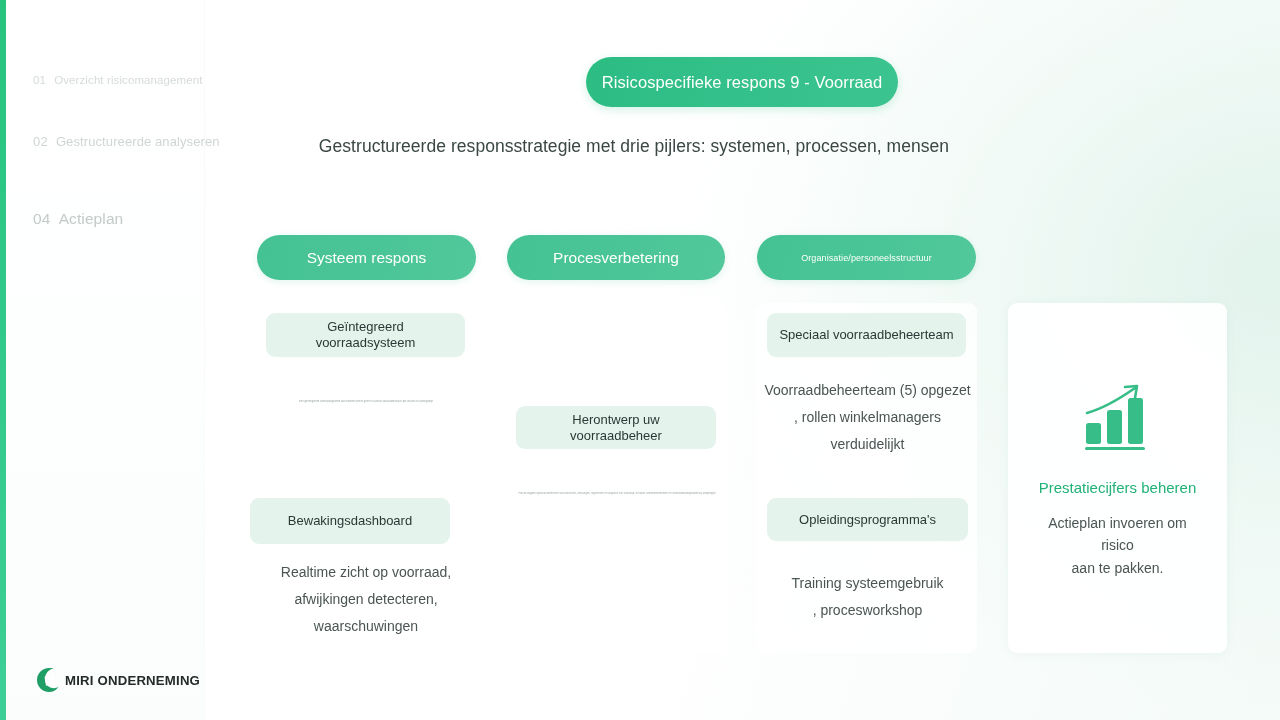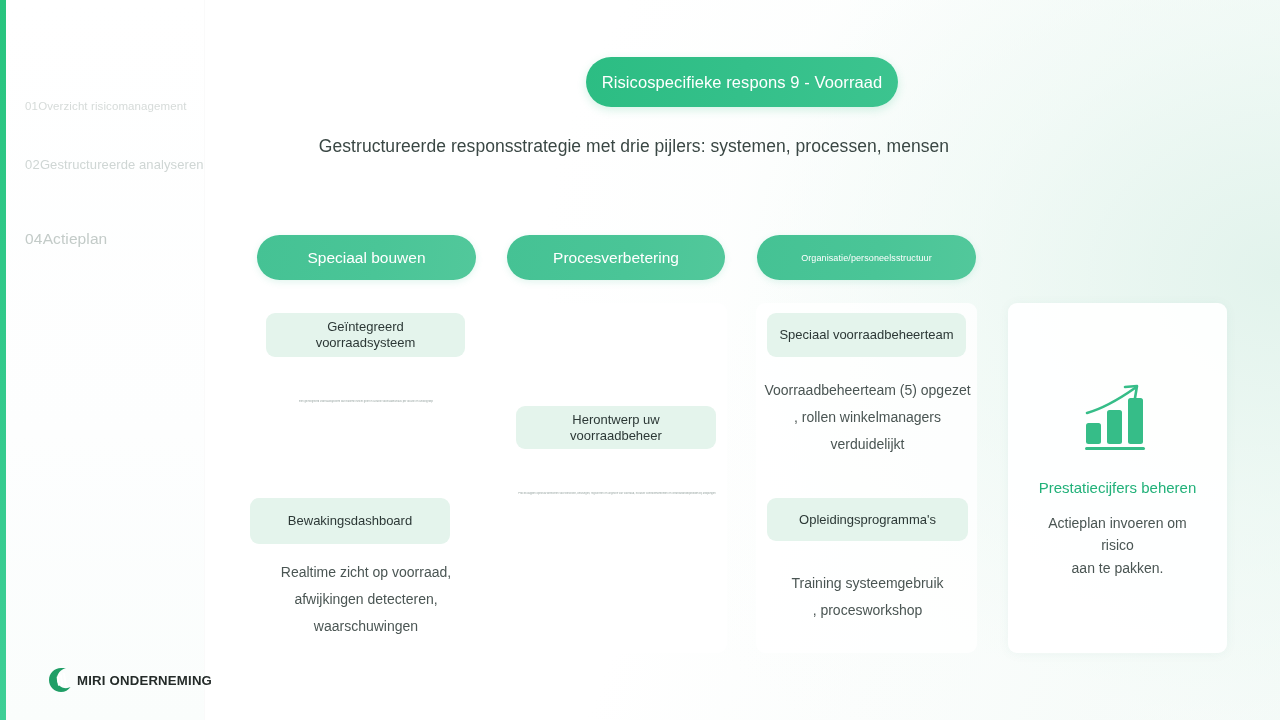--- a/index.html
+++ b/index.html
@@ -43,22 +43,23 @@
     background: linear-gradient(180deg, #ffffff 0%, #fdfefe 60%, #fafdfc 100%);
     box-shadow: 1px 0 0 rgba(0,0,0,0.018);
     z-index: 5;
   }
 
   .nav { position: absolute; left: 0; top: 74px; width: 198px; }
 
   .nav-item {
     position: relative;
     display: flex;
-    align-items: flex-end;
-    padding: 0 10px 0 19px;
+    align-items: flex-start;
+    gap: 8px;
+    padding: 0 10px 0 27px;
     height: 38px;
     white-space: nowrap;
   }
 
   .nav-num { font-size: 13px; letter-spacing: 0.2px; }
   .nav-label { font-size: 13px; letter-spacing: 0.1px; }
 
   .nav-item.lvl-a .nav-num,
   .nav-item.lvl-a .nav-label { color: #d6dbd9; font-size: 11.5px; }
   .nav-item.lvl-b .nav-num,
@@ -79,21 +80,21 @@
     border-left: 12px solid #28c47e;
   }
 
   .nav-spacer-01 { height: 22px; }
   .nav-spacer-02 { height: 22px; }
   .nav-spacer-03 { height: 16px; }
 
   
   .logo {
     position: absolute;
-    left: 48px; bottom: 27px;
+    left: 36px; bottom: 27px;
     display: flex;
     align-items: center;
     gap: 3px;
     z-index: 7;
   }
   .logo-mark { width: 26px; height: 26px; display: block; }
   .logo-text {
     font-size: 13.2px;
     font-weight: 700;
     letter-spacing: 0.2px;
@@ -297,21 +298,21 @@
 
   <div class="subtitle">Gestructureerde responsstrategie met drie pijlers: systemen, processen, mensen</div>
 
   <div class="col-panel c1"></div>
   <div class="col-panel c2"></div>
   <div class="col-panel c3"></div>
 
   <div class="feature-panel"></div>
 
   <div class="col-head c1">
-    <span>Speciaal bouwen</span>
+    <span>Systeem respons</span>
   </div>
   <div class="col-head c2">
     <span>Procesverbetering</span>
   </div>
   <div class="col-head c3">
     <span>Organisatie/personeelsstructuur</span>
   </div>
 
   <div class="chip chip-s1">
     <span>Geïntegreerd voorraadsysteem</span>

